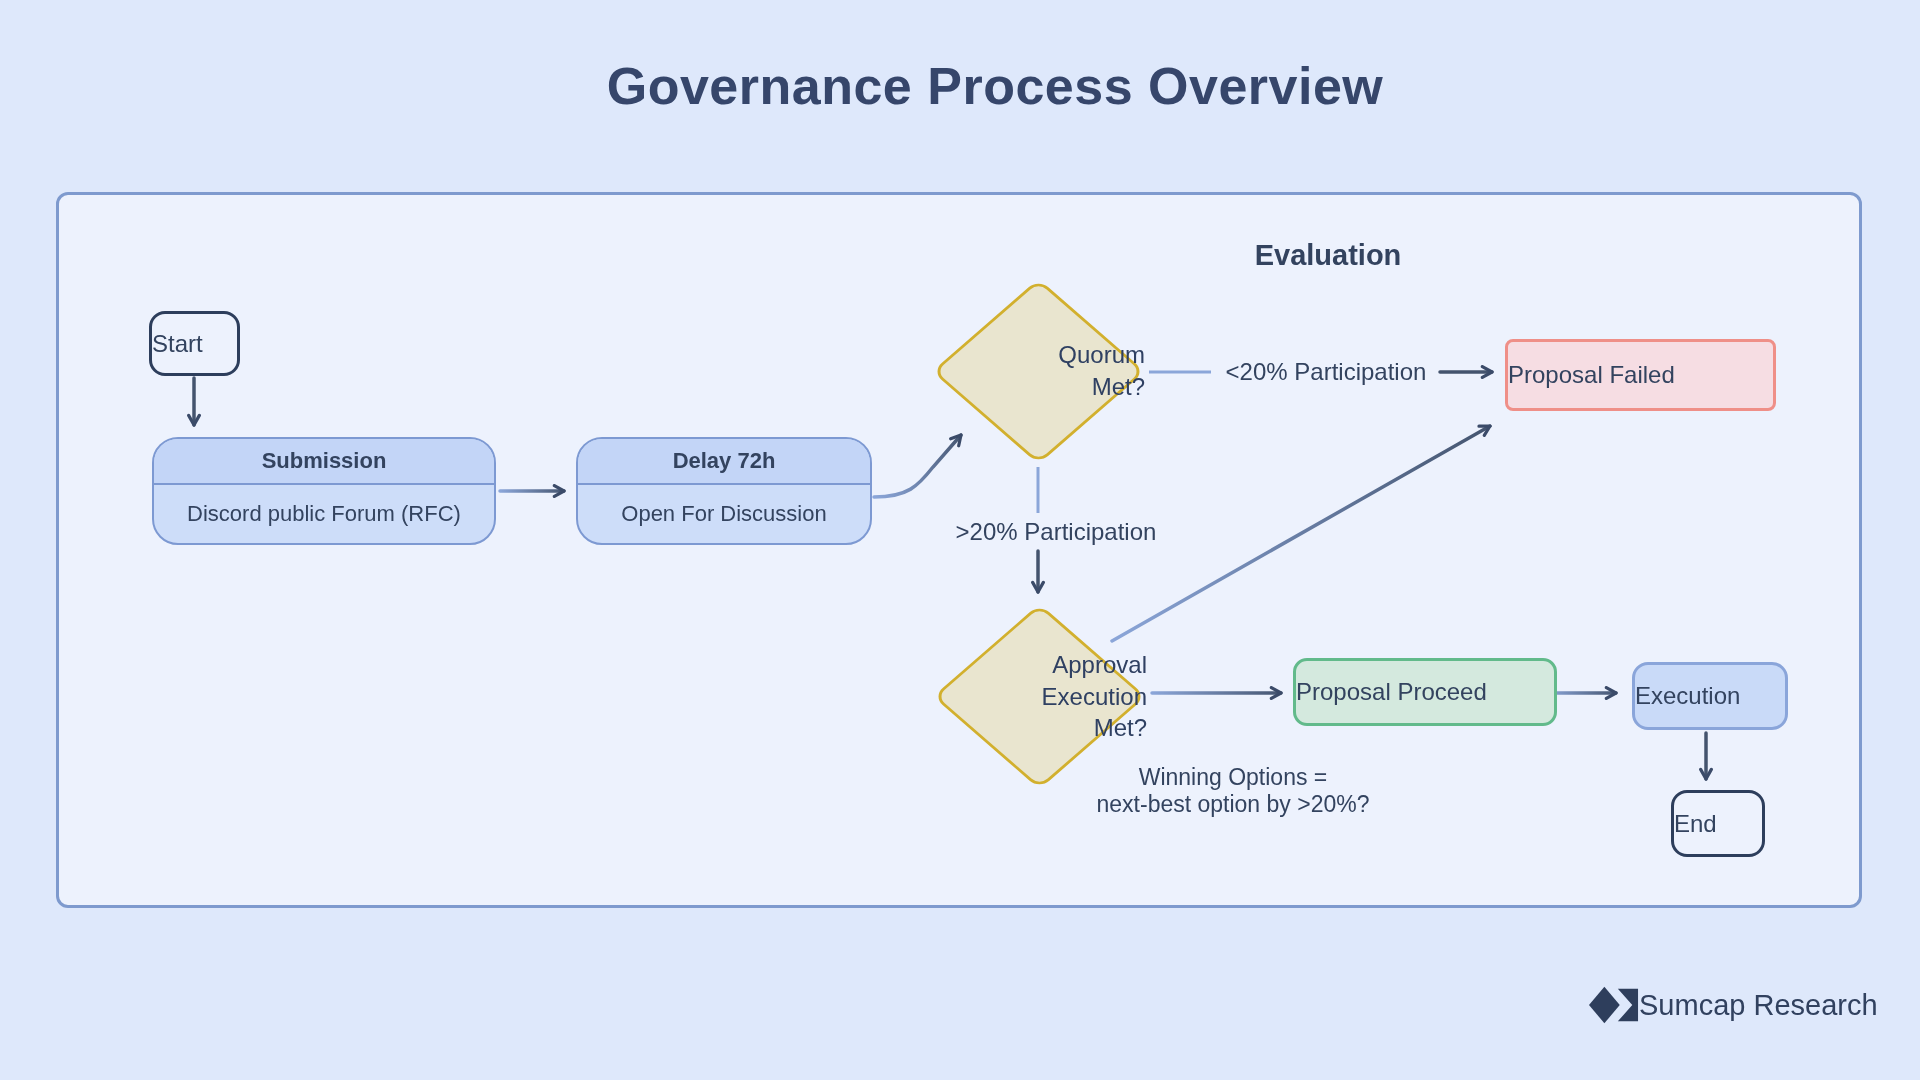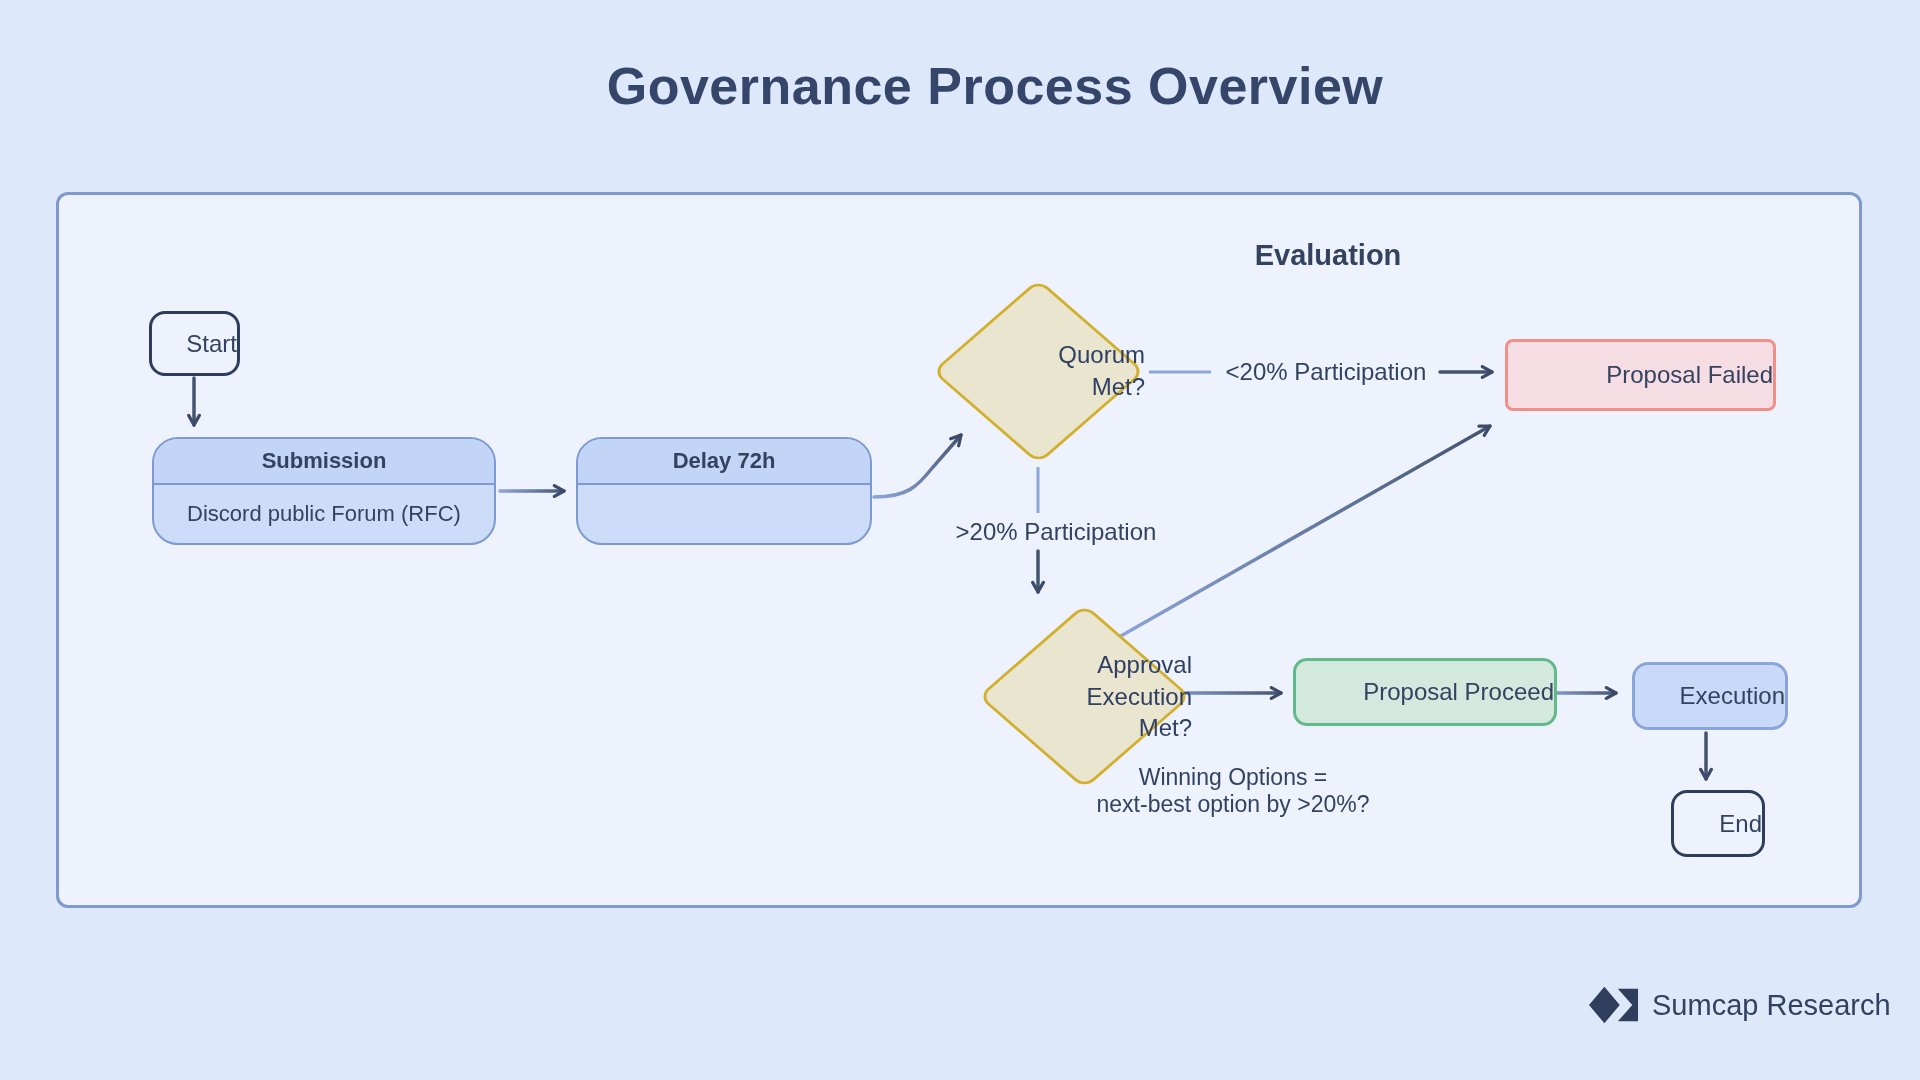--- a/index.html
+++ b/index.html
@@ -31,21 +31,21 @@
   .panel-label{
     position:absolute;left:1328px;top:255px;transform:translate(-50%,-50%);
     font-size:29px;font-weight:bold;
   }
   svg.edges{position:absolute;left:0;top:0;width:1920px;height:1080px;pointer-events:none}
   .edge-light{stroke:var(--edge_light);stroke-width:3;fill:none}
   .edge-dark{stroke:var(--edge_dark);stroke-width:3.5;fill:none;stroke-linecap:round}
   .edge-grad{stroke-width:3.5;fill:none;stroke-linecap:round}
   stop.gs{stop-color:var(--edge_light)}
   stop.ge{stop-color:var(--edge_dark)}
-  .node{position:absolute;display:flex;align-items:center;justify-content:flex-end;text-align:center}
+  .node{position:absolute;display:flex;align-items:center;justify-content:flex-start;text-align:center}
   .terminal{
     border:3.5px solid var(--terminal_border);border-radius:16px;
     background:var(--panel_fill);font-size:24px;
   }
   .process-box{
     position:absolute;border:2px solid var(--node_blue_border);border-radius:26px;
     background:var(--node_blue_fill);overflow:hidden;
     display:flex;flex-direction:column;
   }
   .process-head{
@@ -78,21 +78,21 @@
     position:absolute;transform:translate(-50%,-50%);
     font-size:24px;white-space:nowrap;
   }
   .edge-label-multi{
     position:absolute;transform:translateX(-50%);
     font-size:23px;line-height:27px;text-align:center;white-space:nowrap;
   }
   .edge-label-multi span{display:block}
   .diamond-label span{display:block}
   .brand{
-    position:absolute;left:1589px;top:985px;display:flex;align-items:center;gap:13px;
+    position:absolute;left:1589px;top:985px;display:flex;align-items:center;gap:0;
   }
   .brand-mark{width:50px;height:40px}
   .brand-mark polygon{fill:#2e3e5c}
   .brand-text{font-size:29px;font-weight:500;color:#31415f}
 </style>
 </head>
 <body>
 
 <h1 class="title">Governance Process Overview</h1>
 
@@ -142,31 +142,32 @@
   <span>Start</span>
 </div>
 
 <div class="process-box" style="left:152px;top:437px;width:344px;height:108px">
   <div class="process-head">Submission</div>
   <div class="process-body">Discord public Forum (RFC)</div>
 </div>
 
 <div class="process-box" style="left:576px;top:437px;width:296px;height:108px">
   <div class="process-head">Delay 72h</div>
+  <div class="process-body">Open For Discussion</div>
 </div>
 
 <div class="diamond" style="left:931px;top:278px;width:214px;height:186px">
   <div class="diamond-shape"></div>
   <div class="diamond-label">
     <span>Quorum</span>
     <span>Met?</span>
   </div>
 </div>
 
-<div class="diamond" style="left:977px;top:603px;width:215px;height:187px">
+<div class="diamond" style="left:932px;top:603px;width:215px;height:187px">
   <div class="diamond-shape"></div>
   <div class="diamond-label">
     <span>Approval</span>
     <span>Execution</span>
     <span>Met?</span>
   </div>
 </div>
 
 <div class="node fail" style="left:1505px;top:339px;width:271px;height:72px">
   <span>Proposal Failed</span>

